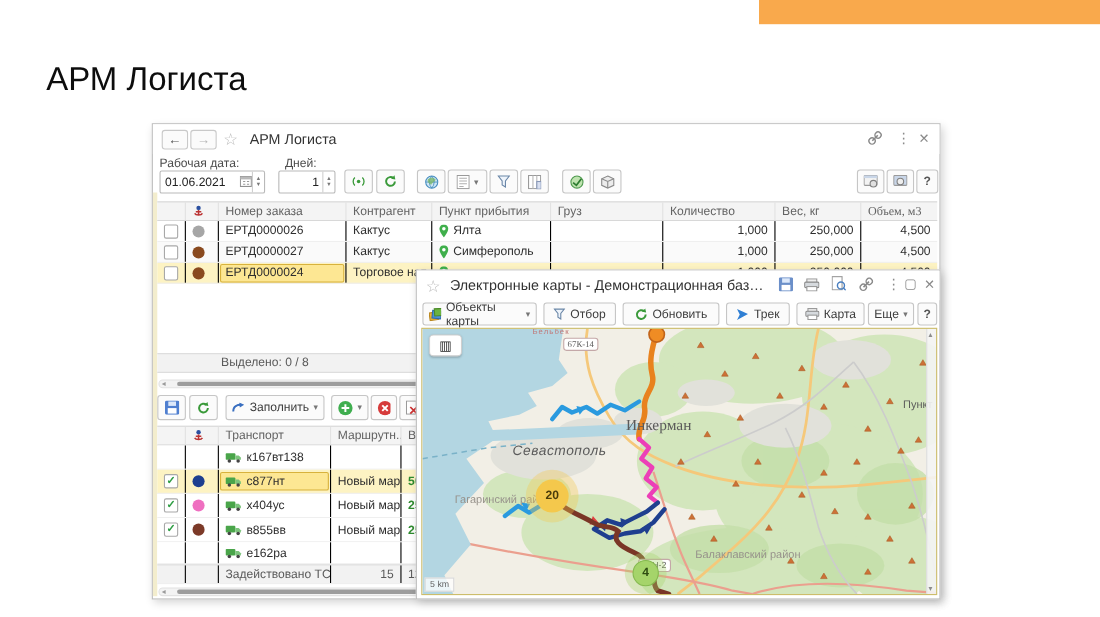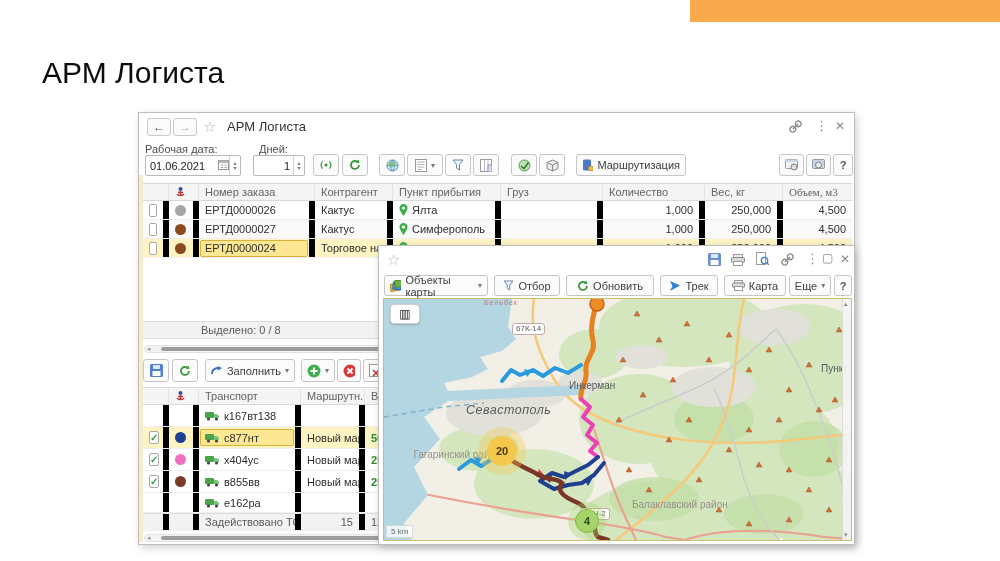--- a/index.html
+++ b/index.html
@@ -21,21 +21,21 @@
   .btn { position:absolute; height:22px; background:#fbfbfb; border:1px solid #c6c6c6; border-radius:3px; display:flex; align-items:center; justify-content:center; gap:4px; font-size:11px; color:#3d3d3d; padding:0 5px; }
   .field { position:absolute; height:21px; background:#fff; border:1px solid #b9b9b9; border-radius:2px; display:flex; align-items:center; font-size:11px; color:#222; }
   .lbl { position:absolute; font-size:11px; color:#4c4c4c; }
   .spin { display:flex; flex-direction:column; justify-content:center; border-left:1px solid #cfcfcf; height:100%; width:11px; align-items:center; font-size:6px; color:#777; line-height:5px; }
 
   
   .thead { position:absolute; left:4px; right:2px; height:18px; background:#f4f4f4; border-top:1px solid #d8d8d8; border-bottom:1px solid #d8d8d8; display:flex; font-size:11px; color:#636363; }
   .trow  { position:absolute; left:4px; right:2px; display:flex; font-size:11px; color:#2e2e2e; border-bottom:1px solid #efefef; background:#fff; align-items:center; }
   .trow.alt { background:#fafafa; }
   .hc { padding:2px 6px; border-right:1px solid #e2e2e2; display:flex; align-items:center; }
-  .tc { padding:0 6px; border-right:6px solid #000000; display:flex; align-items:center; gap:4px; height:100%; overflow:hidden; white-space:nowrap; }
+  .tc { padding:0 6px; border-right:1px solid #000000; display:flex; align-items:center; gap:4px; height:100%; overflow:hidden; white-space:nowrap; }
   .num { justify-content:flex-end; }
   .c-cb{width:26px;} .c-ic{width:30px;} .c-n1{width:116px;} .c-n2{width:78px;} .c-n3{width:108px;} .c-n4{width:102px;} .c-n5{width:102px;} .c-n6{width:78px;} .c-n7{flex:1;}
   .t2 .c-v{width:102px;} .t2 .c-r{width:64px;} .t2 .c-w{flex:1;}
   .cb { width:13px; height:13px; border:1px solid #a8a8a8; border-radius:2px; background:#fff; text-align:center; line-height:12px; font-size:10px; color:#2f9e44; font-weight:bold; }
   .dot { width:11px; height:11px; border-radius:50%; }
   .hl-row { background:#fdf3c3 !important; }
   .hl-cell { background:#fde793; border:1px solid #d8b23c; border-radius:2px; padding:0 4px; display:flex; align-items:center; gap:4px; height:17px; }
   .wt-green { color:#2e8b2e; font-weight:bold; }
   .band { position:absolute; left:4px; right:2px; height:18px; background:#f2f2f2; border-top:1px solid #dcdcdc; border-bottom:1px solid #dcdcdc; font-size:11px; color:#5a5a5a; display:flex; align-items:center; padding-left:58px; }
   .hsb { position:absolute; height:8px; background:#f3f3f3; border:1px solid #e2e2e2; border-radius:4px; }
@@ -150,27 +150,20 @@
           <path d="M3 7 L6 9.5 L10.5 3.5" stroke="#2e7d32" fill="none" stroke-width="1.6"></path>
         </svg>
     </div>
     <div class="btn" style="left:400px; top:41px; width:26px;">
       <svg width="13" height="13">
           <path d="M6.5 1 L12 3.5 L12 9.5 L6.5 12 L1 9.5 L1 3.5 Z" fill="#ececec" stroke="#8a8a8a"></path>
           <path d="M1 3.5 L6.5 6 L12 3.5 M6.5 6 V12" stroke="#8a8a8a" fill="none"></path>
         </svg>
     </div>
 
-    <div class="btn" style="left:437px; top:41px; width:110px;">
-      <svg width="12" height="12">
-          <rect x="1" y="0.5" width="8" height="11" rx="1.5" fill="#4a78c8"></rect>
-          <circle cx="9" cy="9.5" r="2.5" fill="#f3c33c" stroke="#b8922a"></circle>
-        </svg>
-      <span>Маршрутизация</span>
-    </div>
 
     <div class="btn" style="left:640px; top:41px; width:25px;">
       <svg width="13" height="12">
           <rect x="0.5" y="0.5" width="12" height="9" rx="1" fill="#f3f3f3" stroke="#9a9a9a"></rect>
           <rect x="0.5" y="0.5" width="12" height="2.4" fill="#c9d6e8"></rect>
           <circle cx="9" cy="8" r="3" fill="#e0e0e0" stroke="#808080"></circle>
         </svg>
     </div>
     <div class="btn" style="left:667px; top:41px; width:25px;">
       <svg width="13" height="12">
@@ -440,20 +433,21 @@
 
     <div class="hsb" style="left:5px; right:4px; top:421px;">
       <span class="sbarrow" style="left:2px;">◂</span>
       <div class="thumb" style="left:16px; width:240px;"></div>
     </div>
   </div>
 
   <div class="win win2">
     <div class="titlebar">
       <span style="position:absolute; left:8px; top:5px; font-size:15px; color:#b9b9b9;">☆</span>
+      <span class="wtitle ellip" style="position:absolute; left:30px; top:6px; max-width:290px;">Электронные карты - Демонстрационная база...</span>
       <span style="position:absolute; left:329px; top:6px;"><svg width="13" height="13">
             <rect width="13" height="13" rx="1.5" fill="#6b8fc9"></rect>
             <rect x="3" y="1" width="7" height="4" fill="#dce8fa"></rect>
             <rect x="2.5" y="7" width="8" height="5" fill="#fff"></rect>
           </svg></span>
       <span style="position:absolute; left:352px; top:6px;"><svg width="14" height="12">
             <rect x="2.5" y="0.5" width="9" height="3.5" fill="#eee" stroke="#9a9a9a"></rect>
             <rect x="0.5" y="3.5" width="13" height="5" rx="1" fill="#d6dade" stroke="#8a8a8a"></rect>
             <rect x="2.5" y="7.5" width="9" height="4" fill="#fff" stroke="#9a9a9a"></rect>
           </svg></span>
@@ -622,27 +616,27 @@
           <path d="M0 5 L3 0 L6 5 Z" transform="translate(232,118)"></path>
             <path d="M0 5 L3 0 L6 5 Z" transform="translate(256,93)"></path>
           <path d="M0 5 L3 0 L6 5 Z" transform="translate(286,78)"></path>
             <path d="M0 5 L3 0 L6 5 Z" transform="translate(236,58)"></path>
           <path d="M0 5 L3 0 L6 5 Z" transform="translate(452,28)"></path>
             <path d="M0 5 L3 0 L6 5 Z" transform="translate(448,98)"></path>
         </g>
       </svg>
 
       <span class="maplabel" style="left:82px; top:104px; font-size:12.5px; letter-spacing:0.5px;font-style:italic;">Севастополь</span>
-      <span class="maplabel" style="left:185px; top:81px; font-size:10px;">Инкерман</span>
+      <span class="maplabel" style="left:185px; top:81px; font-size:14px;font-family:Liberation Serif, serif;">Инкерман</span>
       <span class="maplabel district" style="left:28px; top:150px; font-size:10px; width:90px;">Гагаринский район</span>
       <span class="maplabel district" style="left:248px; top:200px; font-size:10px; width:90px;">Балаклавский район</span>
       <span class="maplabel" style="left:437px; top:64px; font-size:10px;">Пункт</span>
       <span class="maplabel" style="left:100px; top:0px; font-size:7px; color:#c07a7a; letter-spacing:1px;">Бельбек</span>
 
-      <span class="badge" style="left:128px; top:24px;">67К-14</span>
+      <span class="badge" style="left:128px; top:8px;font-family:Liberation Serif, serif;">67К-14</span>
       <span class="badge" style="left:196px; top:162px;margin-top:47px;">67Н-2</span>
 
       <div class="mmarker mk-20" style="left:103px; top:137px;">
           <span>20</span>
         </div>
       <div class="mmarker mk-4" style="left:191px; top:210px;">
           <span>4</span>
         </div>
 
       <div class="maptool" style="left:6px; top:5px; width:30px; height:20px;">

